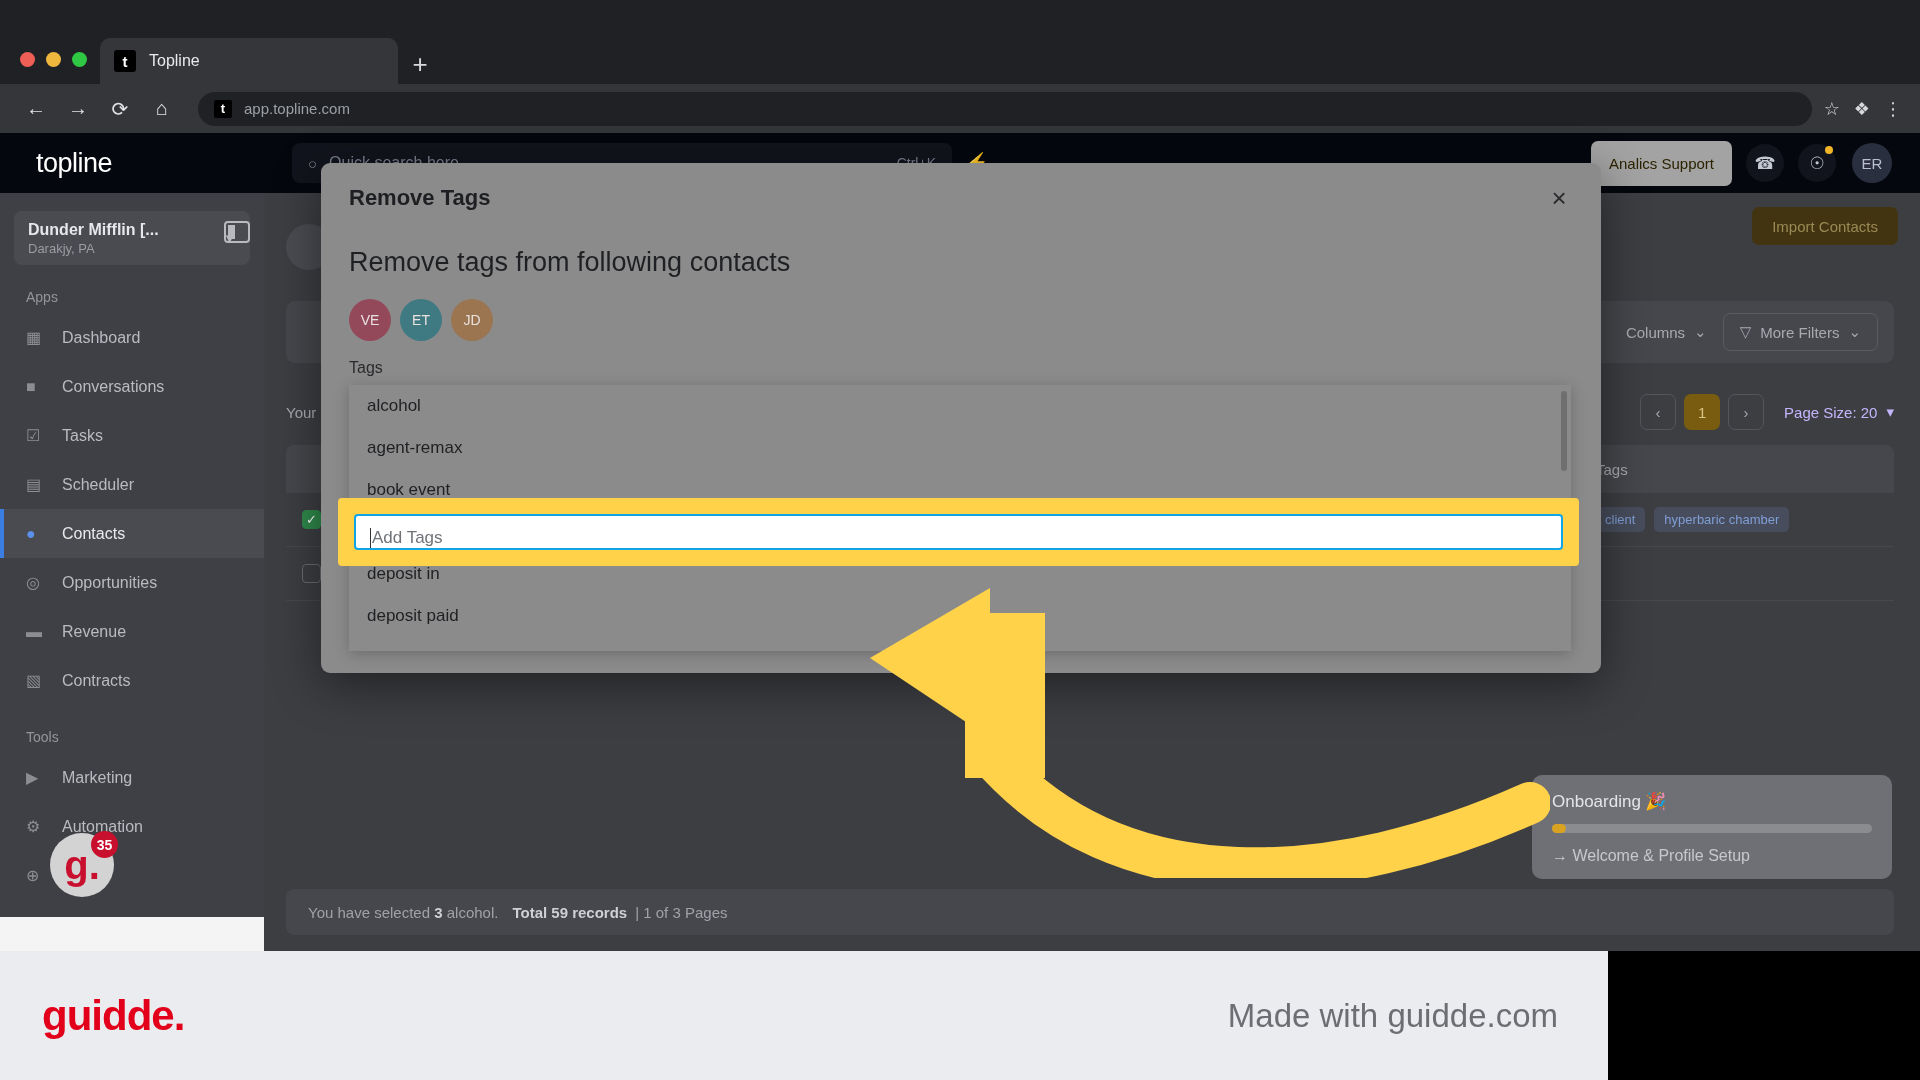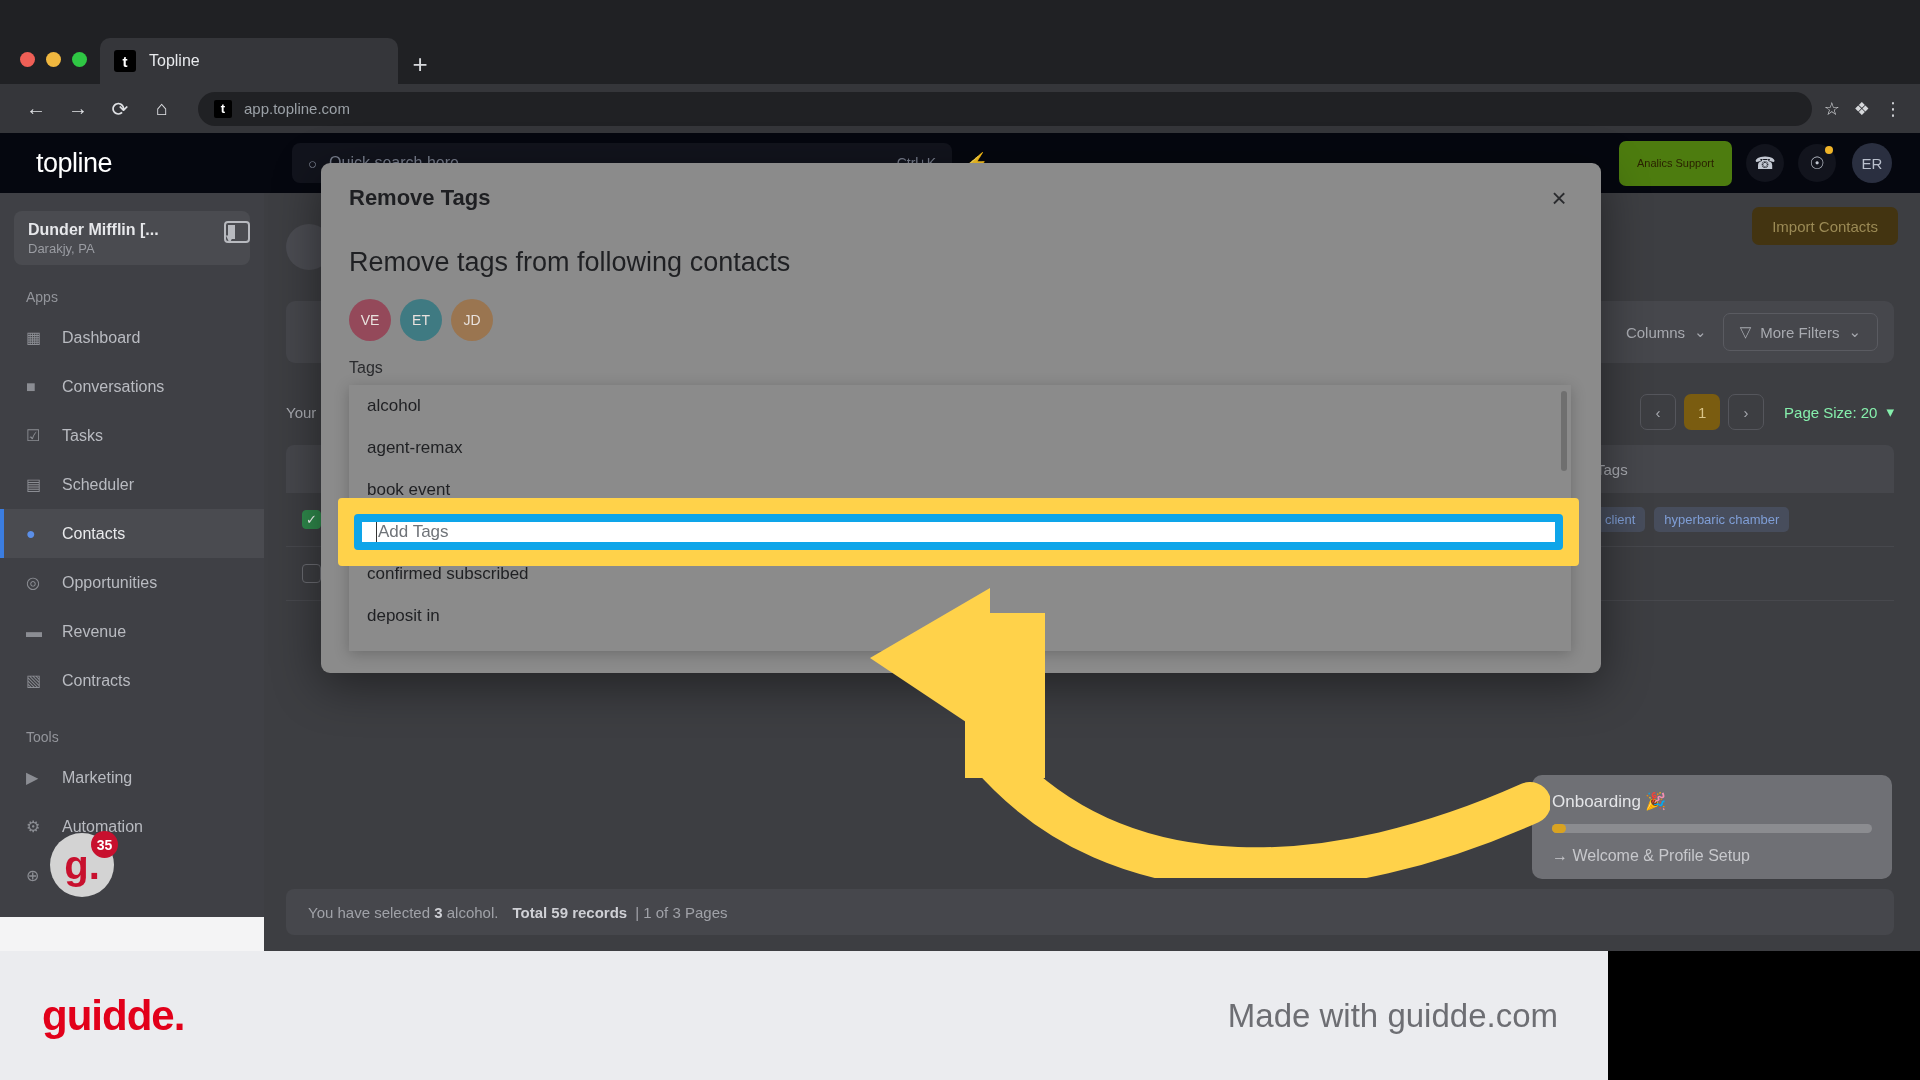--- a/index.html
+++ b/index.html
@@ -44,21 +44,21 @@
     display: flex; align-items: center; }
   .brand { width: 264px; padding-left: 36px; color: #fff; font-size: 27px; letter-spacing: -0.5px; }
   .search { width: 660px; height: 40px; background: #12141d; border-radius: 8px; display: flex;
     align-items: center; padding: 0 16px; margin-left: 28px; }
   .search-ic { color: #7b8190; font-size: 15px; }
   .search-ph { flex: 1; color: #7b8190; font-size: 16px; margin-left: 12px; }
   .search-kbd { color: #7b8190; font-size: 14px; }
   .bolt { width: 34px; height: 40px; display: flex; align-items: center; justify-content: center;
     color: #f0b428; font-size: 20px; margin-left: 8px; }
   .topspacer { flex: 1; }
-  .support-btn { height: 45px; background: #4d7c0f; color: #2b2200; font-size: 11px; border-radius: 7px;
+  .support-btn { height: 45px; background: #a3a3a3; color: #2b2200; font-size: 15px; border-radius: 7px;
     display: flex; align-items: center; padding: 0 18px; }
   .iconbtn { width: 38px; height: 38px; border-radius: 50%; background: #12141d; display: flex;
     align-items: center; justify-content: center; color: #c3c8d2; font-size: 17px; margin-left: 14px; position: relative; }
   .notif-dot { position: absolute; right: 3px; top: 2px; width: 8px; height: 8px; border-radius: 50%; background: #f0b428; }
   .useravatar { width: 40px; height: 40px; border-radius: 50%; background: #2a2f40; color: #b9bfcc;
     display: flex; align-items: center; justify-content: center; font-size: 15px; margin: 0 28px 0 16px; }
 
   
   .sidebar { position: absolute; left: 0; top: 60px; width: 264px; height: 724px; background: #3f4045;
     overflow: hidden; }
@@ -98,21 +98,21 @@
   .filter-chip.bordered { border: 1px solid #5a5b61; border-radius: 7px; }
   .fgrow { flex: 1; }
 
   .pagerow { position: absolute; left: 22px; top: 190px; right: 26px; height: 58px; display: flex; align-items: center; }
   .yourtext { color: #a8aab0; font-size: 15px; }
   .pagergrow { flex: 1; }
   .pgbtn { width: 36px; height: 36px; border: 1px solid #55565c; border-radius: 7px; display: flex;
     align-items: center; justify-content: center; color: #a8aab0; font-size: 15px; margin-left: 8px; }
   .pgnum { width: 36px; height: 36px; border-radius: 7px; background: #7a5c10; color: #d9c487;
     display: flex; align-items: center; justify-content: center; font-size: 15px; margin-left: 8px; }
-  .pgsize { color: #86efac; font-size: 15px; margin-left: 20px; display: flex; align-items: center; gap: 9px; }
+  .pgsize { color: #c4b5fd; font-size: 15px; margin-left: 20px; display: flex; align-items: center; gap: 9px; }
 
   .tablehead { position: absolute; left: 22px; top: 252px; right: 26px; height: 48px; background: #46474c;
     border-radius: 8px 8px 0 0; display: flex; align-items: center; }
   .th { color: #a8aab0; font-size: 15px; }
 
   .tablebody { position: absolute; left: 22px; top: 300px; right: 26px; }
   .trow { height: 54px; display: flex; align-items: center; border-bottom: 1px solid #47484d; }
   .cb { width: 19px; height: 19px; border-radius: 4px; border: 1px solid #6a6b71; margin-left: 16px; flex: none; }
   .cb.checked { background: #2f8a4c; border-color: #2f8a4c; color: #fff; font-size: 13px;
     display: flex; align-items: center; justify-content: center; }
@@ -158,21 +158,21 @@
   .tags-label { position: absolute; left: 28px; top: 196px; color: #2a2b2e; font-size: 16px; }
   .dropdown { position: absolute; left: 28px; top: 222px; width: 1222px; height: 266px;
     background: #8b8b8b; box-shadow: 0 3px 14px rgba(0,0,0,.22); overflow: hidden; }
   .ddopt { height: 42px; display: flex; align-items: center; padding-left: 18px; color: #1f2023; font-size: 17px; }
   .dd-scroll { position: absolute; right: 4px; top: 6px; width: 6px; height: 80px; border-radius: 3px; background: #6f6f6f; }
 
   
   .hl-box { position: absolute; left: 338px; top: 365px; width: 1241px; height: 68px;
     border: 8px solid #ffd24a; border-radius: 4px; background: #ffd24a; }
   .tag-input { position: absolute; left: 8px; top: 8px; right: 8px; bottom: 8px; background: #fff;
-    border: 8px solid #0ea5e9; border-radius: 4px; display: flex; align-items: flex-end; padding: 0 14px; }
+    border: 2px solid #0ea5e9; border-radius: 4px; display: flex; align-items: flex-end; padding: 0 14px; }
   .tag-caret { width: 1px; height: 20px; background: #333; }
   .tag-ph { color: #6f7378; font-size: 17px; margin-left: 1px; }
 
   
   .arrow-svg { position: absolute; left: 870px; top: 455px; pointer-events: none; }
 
   
   .footer { position: absolute; left: 0; top: 951px; width: 1608px; height: 129px; background: #ebecef;
     display: flex; align-items: center; }
   .footer-logo { margin-left: 42px; color: #e2001a; font-size: 42px; font-weight: bold; letter-spacing: -1px; }
@@ -415,21 +415,20 @@
           <div class="mav" style="background:#94495a">VE</div>
           <div class="mav" style="background:#3f7a82">ET</div>
           <div class="mav" style="background:#9a7550">JD</div>
         </div>
         <div class="tags-label">Tags</div>
         <div class="dropdown">
           <div class="ddopt">alcohol</div>
           <div class="ddopt">agent-remax</div>
           <div class="ddopt">book event</div>
           <div class="ddopt">client</div>
-          <div class="ddopt">confirmed subscribed</div>
           <div class="ddopt">deposit in</div>
           <div class="ddopt">deposit paid</div>
           <div class="dd-scroll"></div>
         </div>
       </div>
     </div>
 
     <div class="hl-box">
       <div class="tag-input">
         <span class="tag-caret"></span>

